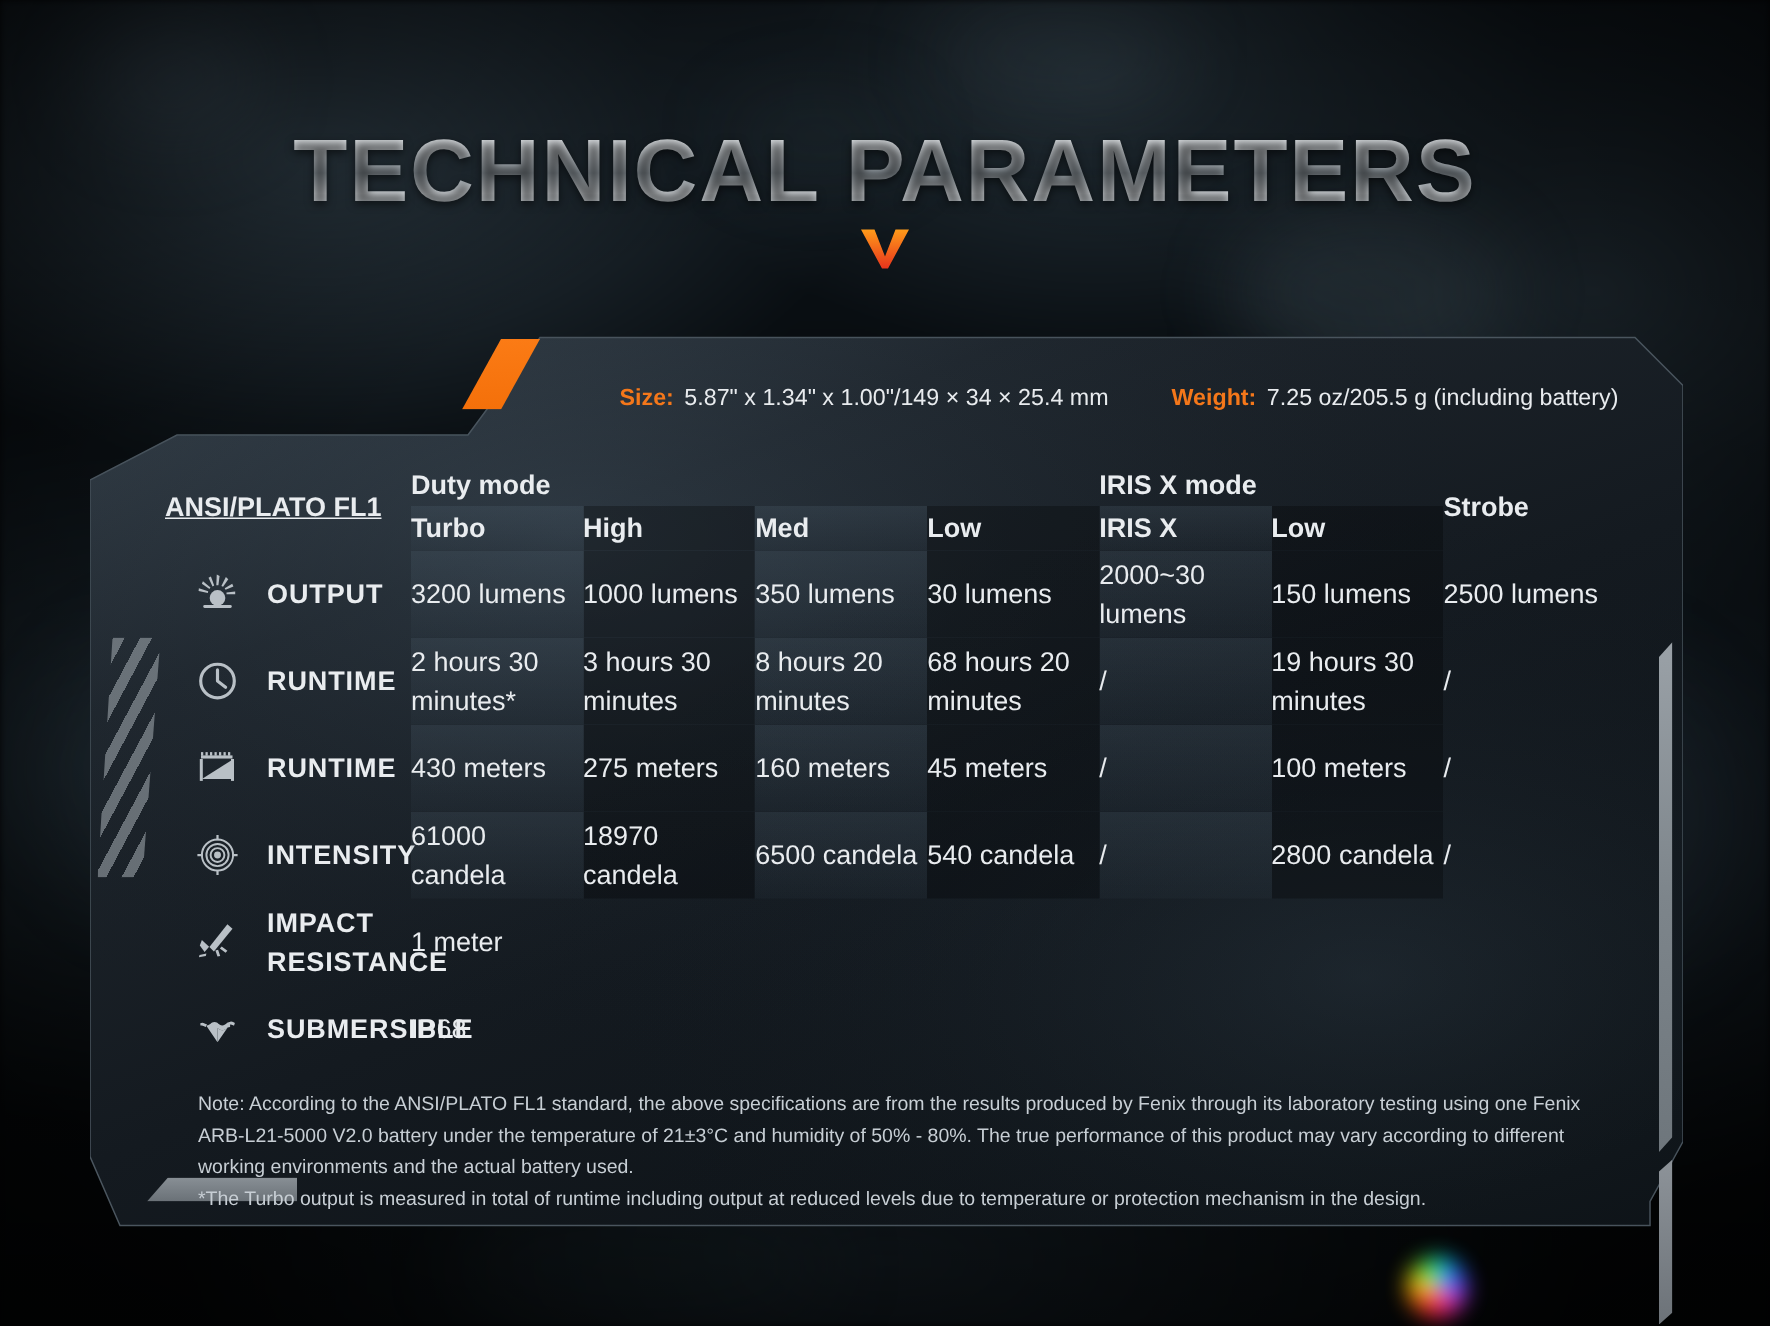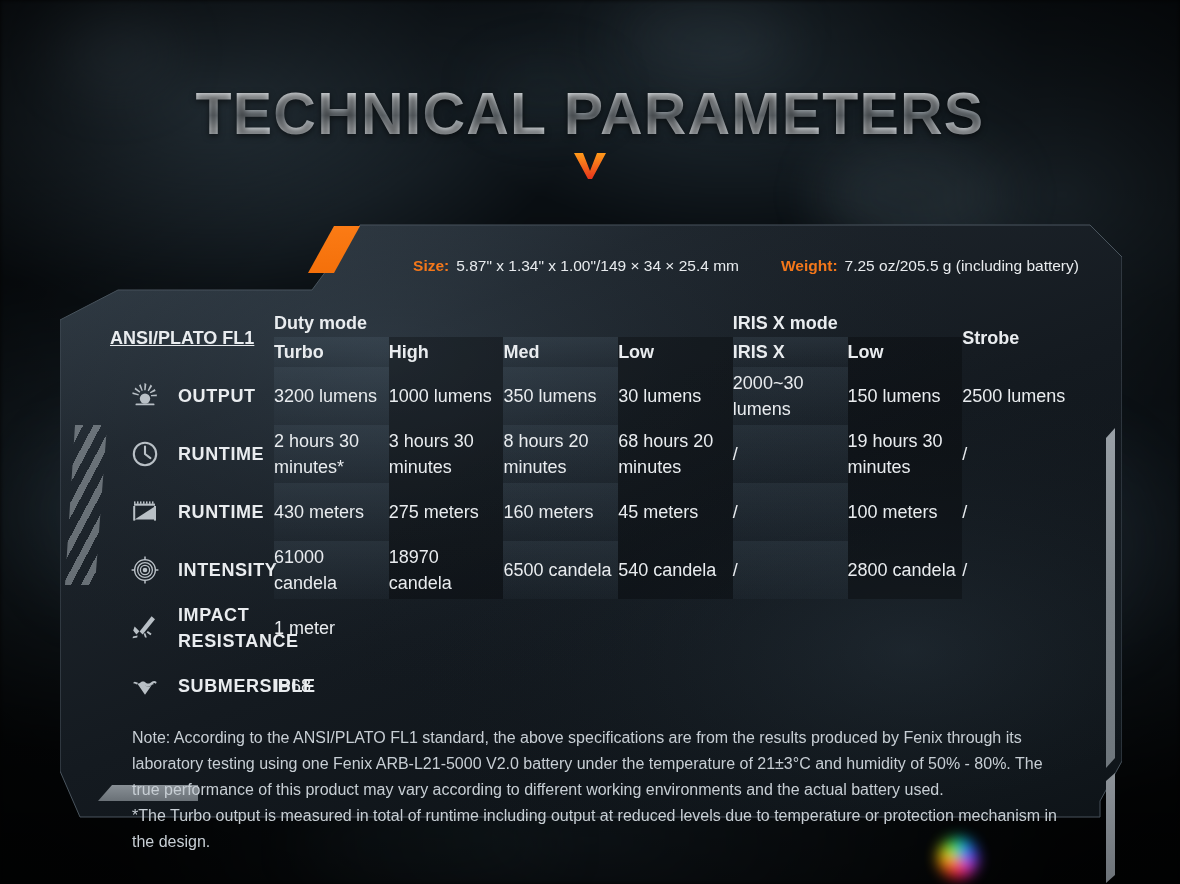--- a/index.html
+++ b/index.html
@@ -155,21 +155,21 @@
     font-weight:bold;
   }
   .label-inner { display:flex; align-items:center; gap:18px; }
   .label-inner .txt { white-space:pre-line; }
 
   .icon { width:30px; height:30px; flex:0 0 30px; display:block; }
 
   
   #note {
     position:absolute; left:72px; top:520px; width:930px;
-    color:#c7ced4; font-size:16px; line-height:1.62;
+    color:#c7ced4; font-size:13px; line-height:1.62;
   }
   #note p { margin:0; }
 </style>
 </head>
 <body>
 
 <div id="bg">
   <div class="base"></div>
   <div class="blob b1"></div>
   <div class="blob b2"></div>

